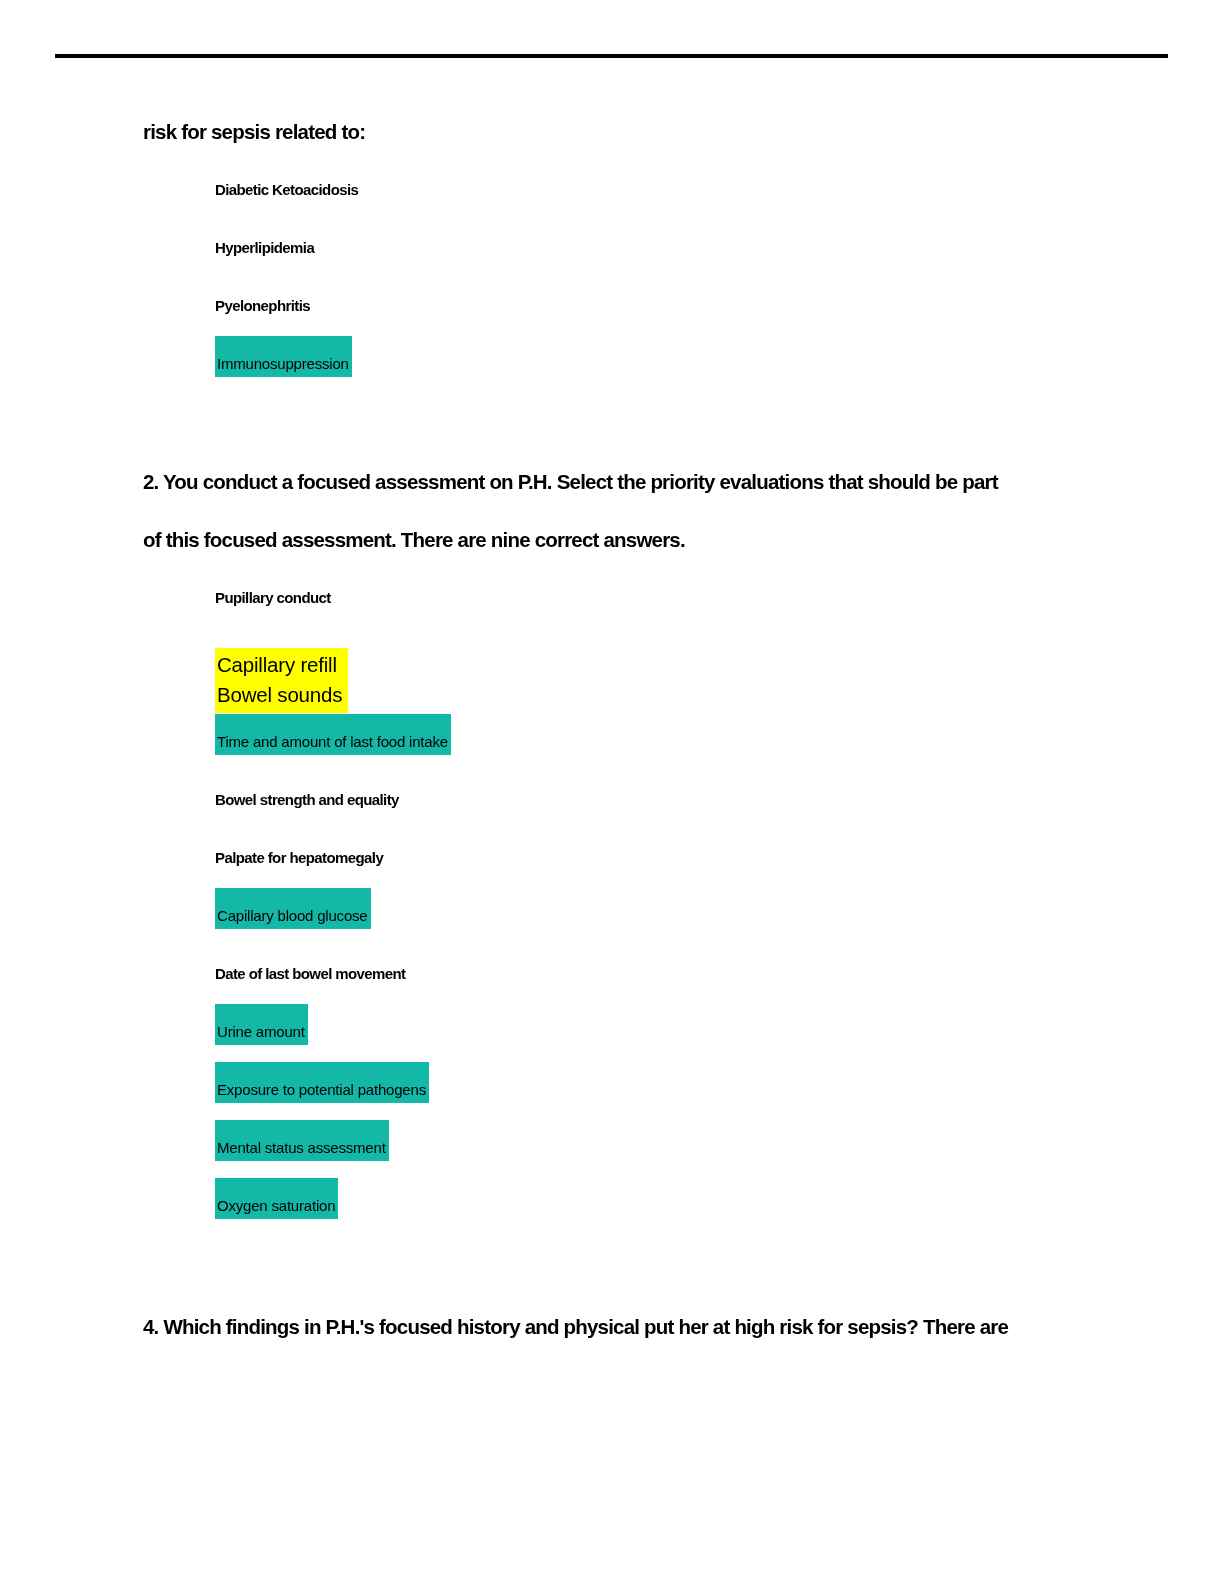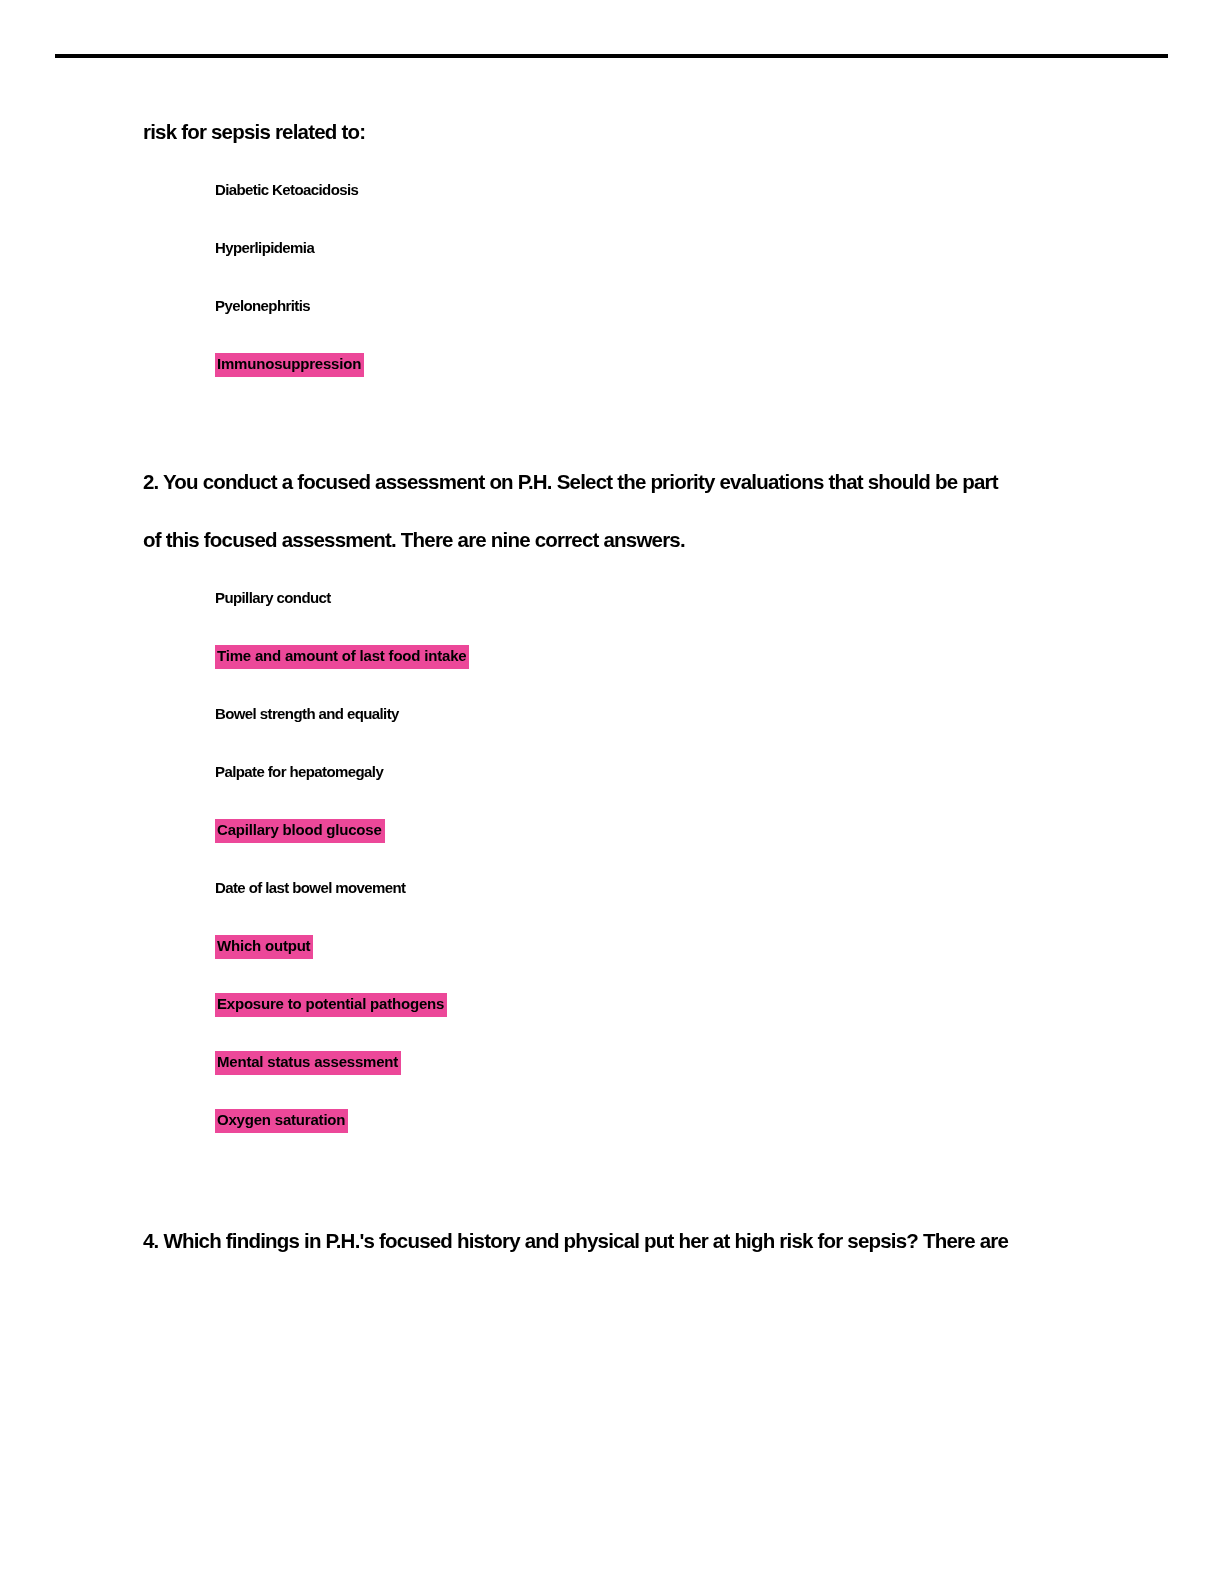--- a/index.html
+++ b/index.html
@@ -39,24 +39,24 @@
   }
   .opt {
     margin: 0 0 0 215px;
     font-size: 15px;
     font-weight: 700;
     letter-spacing: -0.6px;
     line-height: 58px;
     white-space: nowrap;
   }
   .hl {
-    background: #ec4899;
-    font-weight: 700;
+    background: #14b8a6;
+    font-weight: 400;
     letter-spacing: -0.2px;
-    padding: 2px 3px 5px 2px;
+    padding: 19px 3px 5px 2px;
   }
   .hl-block {
     margin: 21px 0 0 215px;
     width: fit-content;
     background: #ffff00;
     padding: 2px 6px 3px 2px;
     font-size: 20.5px;
     font-weight: 400;
     letter-spacing: -0.2px;
     line-height: 30px;
@@ -80,26 +80,30 @@
       <p class="opt"><span>Pyelonephritis</span></p>
       <p class="opt"><span class="hl">Immunosuppression</span></p>
     </section>
 
     <div class="gap-q2"></div>
 
     <section>
       <p class="qline">2. You conduct a focused assessment on P.H. Select the priority evaluations that should be part</p>
       <p class="qline">of this focused assessment. There are nine correct answers.</p>
       <p class="opt"><span>Pupillary conduct</span></p>
+      <div class="hl-block">
+        <div>Capillary refill</div>
+        <div>Bowel sounds</div>
+      </div>
       <p class="opt"><span class="hl">Time and amount of last food intake</span></p>
       <p class="opt"><span>Bowel strength and equality</span></p>
       <p class="opt"><span>Palpate for hepatomegaly</span></p>
       <p class="opt"><span class="hl">Capillary blood glucose</span></p>
       <p class="opt"><span>Date of last bowel movement</span></p>
-      <p class="opt"><span class="hl">Which output</span></p>
+      <p class="opt"><span class="hl">Urine amount</span></p>
       <p class="opt"><span class="hl">Exposure to potential pathogens</span></p>
       <p class="opt"><span class="hl">Mental status assessment</span></p>
       <p class="opt"><span class="hl">Oxygen saturation</span></p>
     </section>
 
     <div class="gap-q3"></div>
 
     <section>
       <p class="qline">4. Which findings in P.H.'s focused history and physical put her at high risk for sepsis? There are</p>
     </section>

